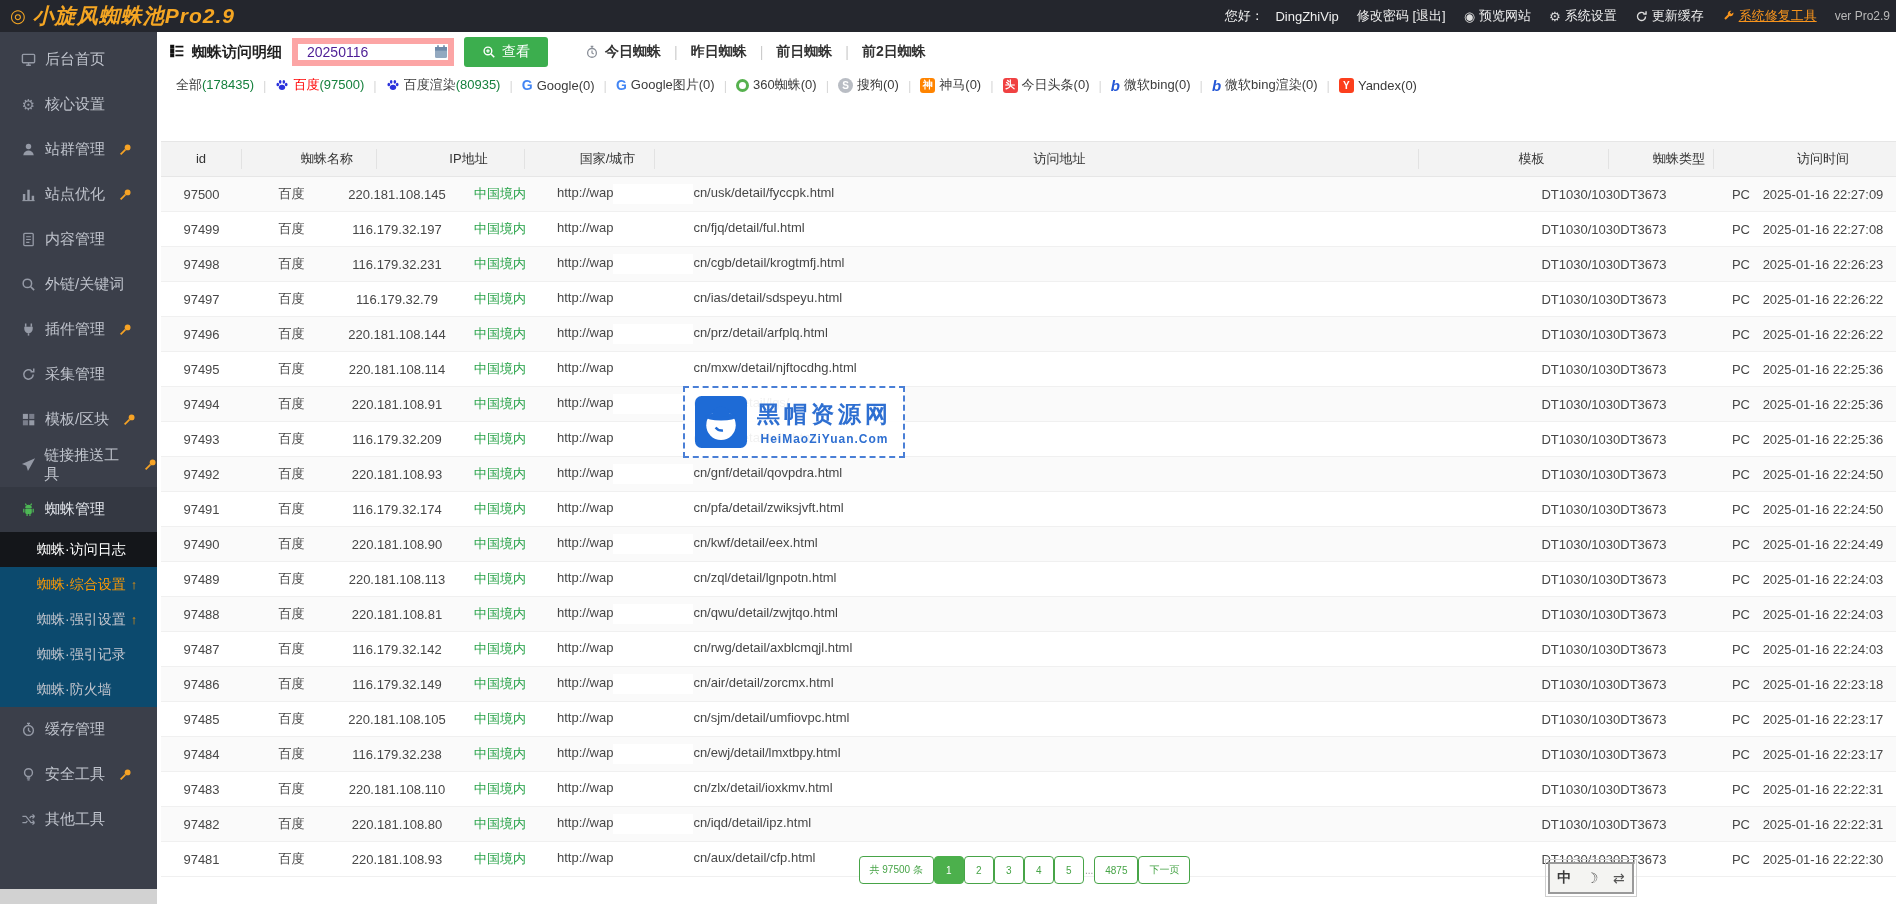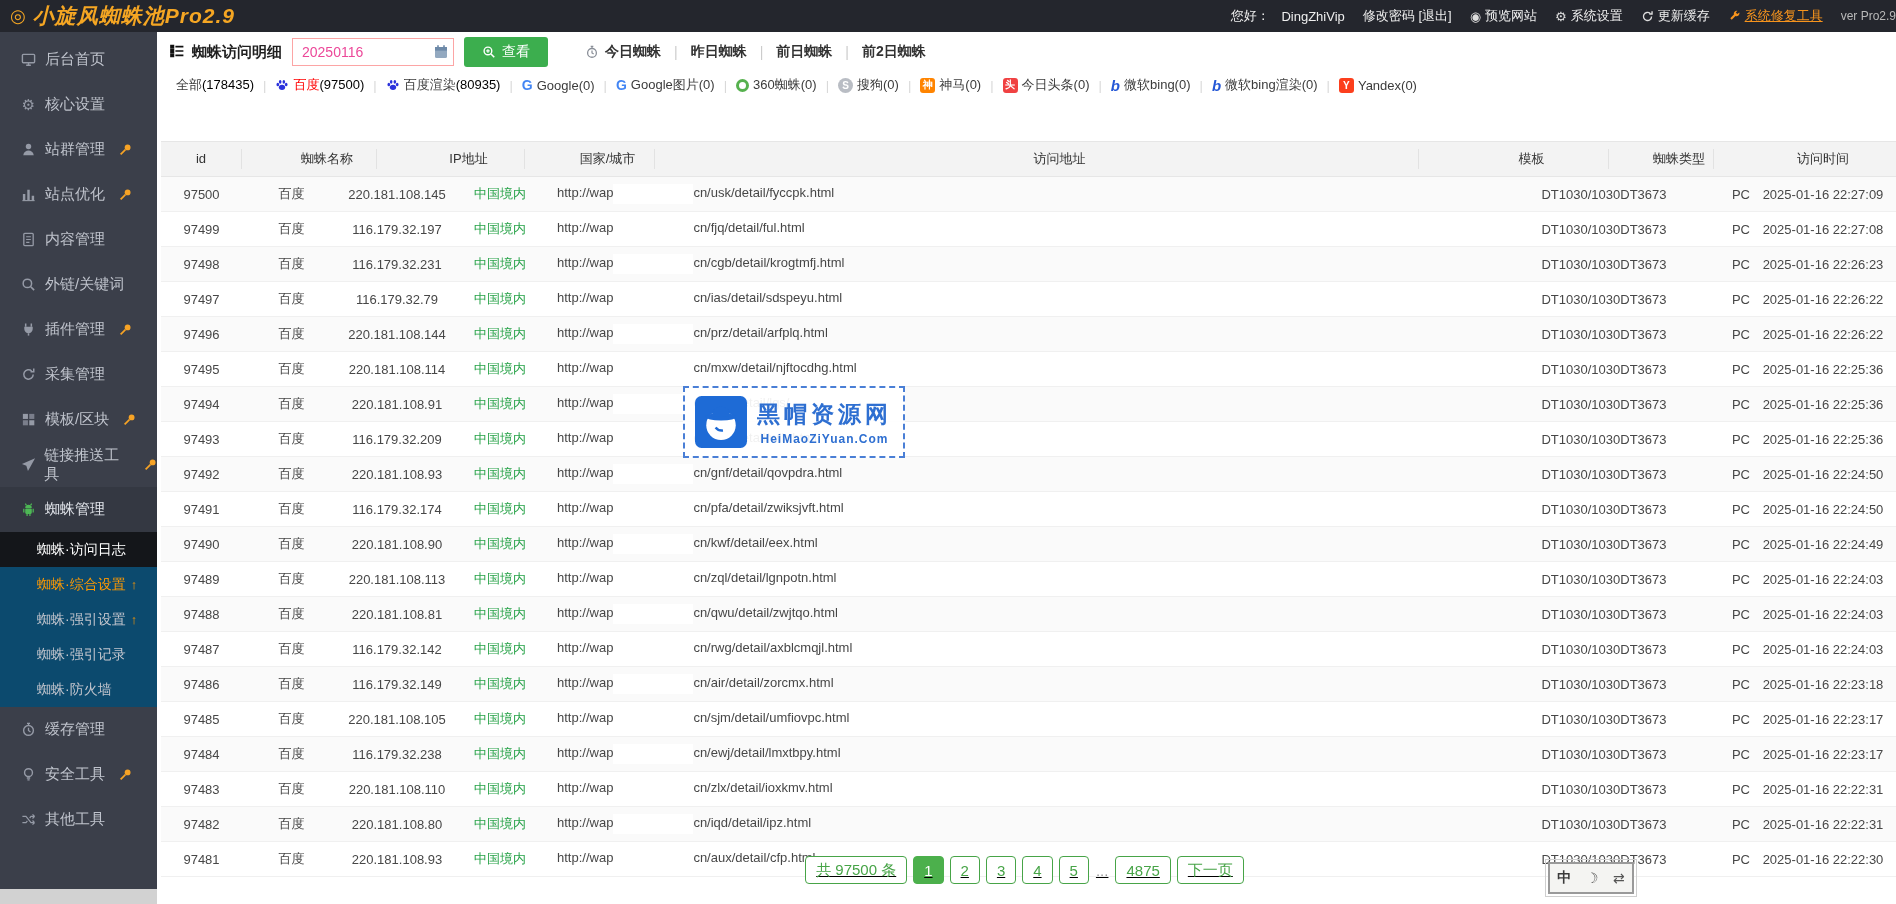--- a/index.html
+++ b/index.html
@@ -6,21 +6,21 @@
   html,body { width:1896px; height:904px; overflow:hidden; background:#fff;
     font-family:"Liberation Sans","DejaVu Sans",sans-serif; }
   .app { position:relative; width:1896px; height:904px; background:#fff; }
 
   
   .top { position:absolute; left:0; top:0; width:1896px; height:32px; background:#24262d;
     display:flex; align-items:center; color:#e8e8e8; font-size:13px; z-index:30; }
   .logo { display:flex; align-items:center; gap:6px; padding-left:10px;
     color:#f5a623; font-size:21px; font-weight:bold; font-style:italic; letter-spacing:1px; }
   .logo .swirl { font-style:normal; font-size:18px; }
-  .top-right { margin-left:auto; display:flex; align-items:center; gap:18px; padding-right:0; white-space:nowrap; }
+  .top-right { margin-left:auto; display:flex; align-items:center; gap:18px; padding-right:6px; white-space:nowrap; }
   .top-item { display:flex; align-items:center; gap:4px; color:#eee; cursor:pointer; }
   .top-item .tic { font-size:13px; color:#ddd; display:inline-flex; align-items:center; }
   .top-item.orange { color:#f7941d; }
   .ver { color:#b9b9b9; font-size:12px; }
 
   
   .sidebar { position:absolute; left:0; top:32px; width:157px; height:857px; background:#3b3f4a; z-index:20; }
   .sb-footer { position:absolute; left:0; top:889px; width:157px; height:15px; background:#d2d2d2; }
   .sb-item { height:45px; display:flex; align-items:center; padding-left:20px; gap:8px;
     color:#bfc3cc; font-size:15px; cursor:pointer; }
@@ -36,33 +36,33 @@
   .sub-item.highlight { color:#ff9900; }
   .sub-item .arr { color:#ff9900; margin-left:5px; font-size:13px; }
 
   
   .main { position:absolute; left:157px; top:32px; width:1739px; height:872px; background:#fff; }
 
   .toolbar { height:40px; display:flex; align-items:center; padding-left:12px; gap:10px; }
   .tb-title { display:flex; align-items:center; gap:7px; font-size:15px; font-weight:bold; color:#1f1f1f; }
   .tb-title .li { font-size:15px; color:#111; }
   .date-box { position:relative; width:162px; height:28px; }
-  .date-box input { width:100%; height:100%; border:1px solid #fca5a5; padding:0 26px 0 9px;
-    font-size:14px; color:#ec4899; font-family:inherit; }
+  .date-box input { width:100%; height:100%; border:6px solid #fca5a5; padding:0 26px 0 9px;
+    font-size:14px; color:#4c1d95; font-family:inherit; }
   .date-box .cal { position:absolute; right:5px; top:6px; }
   .btn-view { height:30px; padding:0 18px; background:#3cae4e; color:#fff; border:none; border-radius:3px;
     font-size:14px; display:flex; align-items:center; gap:6px; cursor:pointer; font-family:inherit; }
   .quick { display:flex; align-items:center; gap:0; margin-left:14px; font-size:14px; font-weight:bold; color:#333; }
   .quick .q { display:flex; align-items:center; gap:6px; padding:0 13px; cursor:pointer; }
   .quick .sep { color:#ccc; font-weight:normal; }
   .quick .qi { color:#8a8f98; display:inline-flex; }
 
   .filters { height:26px; display:flex; align-items:center; padding-left:19px; font-size:13px; color:#3b3b3b; }
   .flt { display:flex; align-items:center; gap:4px; cursor:pointer; white-space:nowrap; }
-  .flt .cnt-red { color:#000000; }
+  .flt .cnt-red { color:#15803d; }
   .flt.active .lbl { color:#ff0000; }
   .fsep { color:#d8d8d8; margin:0 9px; }
   .fic { display:inline-flex; align-items:center; }
   .badge { display:inline-flex; width:15px; height:15px; border-radius:3px; color:#fff; font-size:10px;
     align-items:center; justify-content:center; font-weight:bold; }
   .g-letter { color:#4285F4; font-weight:bold; font-size:14px; }
   .ring360 { width:13px; height:13px; border:3px solid #56b14e; border-radius:50%; display:inline-block; }
   .sogou { width:15px; height:15px; border-radius:50%; background:#b9bdc4; color:#fff; font-size:10px;
     display:inline-flex; align-items:center; justify-content:center; font-weight:bold; }
   .bingb { color:#2558d6; font-weight:bold; font-size:15px; font-style:italic; }
@@ -86,21 +86,21 @@
   
   .wm { position:absolute; left:683px; top:386px; width:222px; height:72px; border:2px dashed #4a7fd6;
     background:rgba(255,255,255,.92); display:flex; align-items:center; padding:0 10px; gap:10px; z-index:10; }
   .wm-logo { width:52px; height:52px; flex:0 0 52px; }
   .wm-txt { display:flex; flex-direction:column; align-items:center; color:#2e6fd1; }
   .wm-title { font-size:23px; letter-spacing:4px; font-weight:bold; white-space:nowrap; }
   .wm-sub { font-size:12px; letter-spacing:1px; font-weight:bold; margin-top:2px; white-space:nowrap;text-align:right; }
 
   
   .pager { position:absolute; left:0; top:824px; width:1735px; display:flex; justify-content:center;
-    align-items:center; gap:6px; font-size:15px;text-decoration:underline; }
+    align-items:center; font-size:10px; }
   .pg { min-width:30px; height:28px; padding:0 10px; border:1px solid #47a447; border-radius:4px;
     color:#47a447; display:flex; align-items:center; justify-content:center; background:#fff; cursor:pointer; }
   .pg.active { background:#4cb04c; color:#fff; border-color:#4cb04c; }
   .pg.total { cursor:default; }
   .pg-ellipsis { color:#999; margin:0 1px; }
 
   
   .ime { position:absolute; left:1548px; top:862px; width:86px; height:32px; border:2px solid #9a9a9a;
     outline:1px solid #cfcfcf; outline-offset:2px; background:#f4f4f2; display:flex; align-items:center;
     justify-content:space-around; color:#555; z-index:15; }

